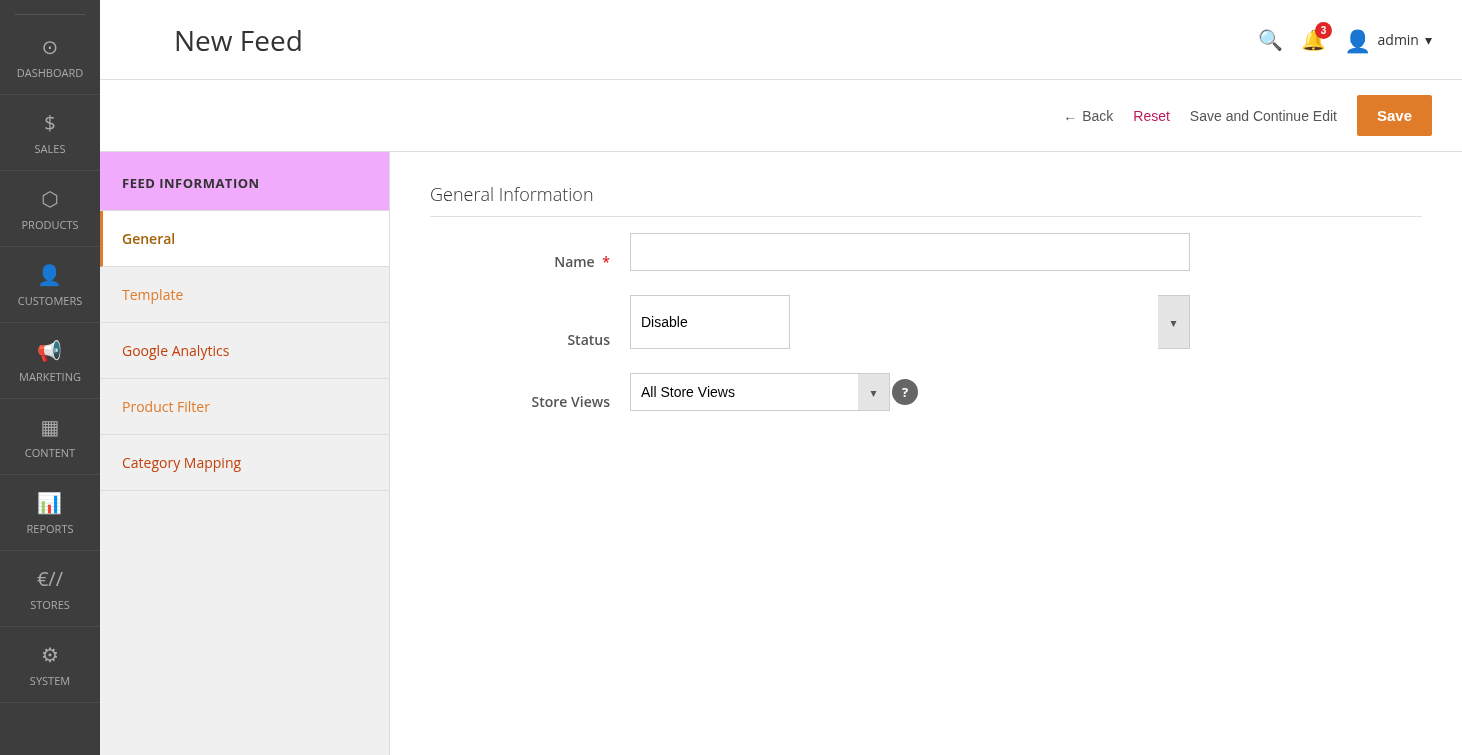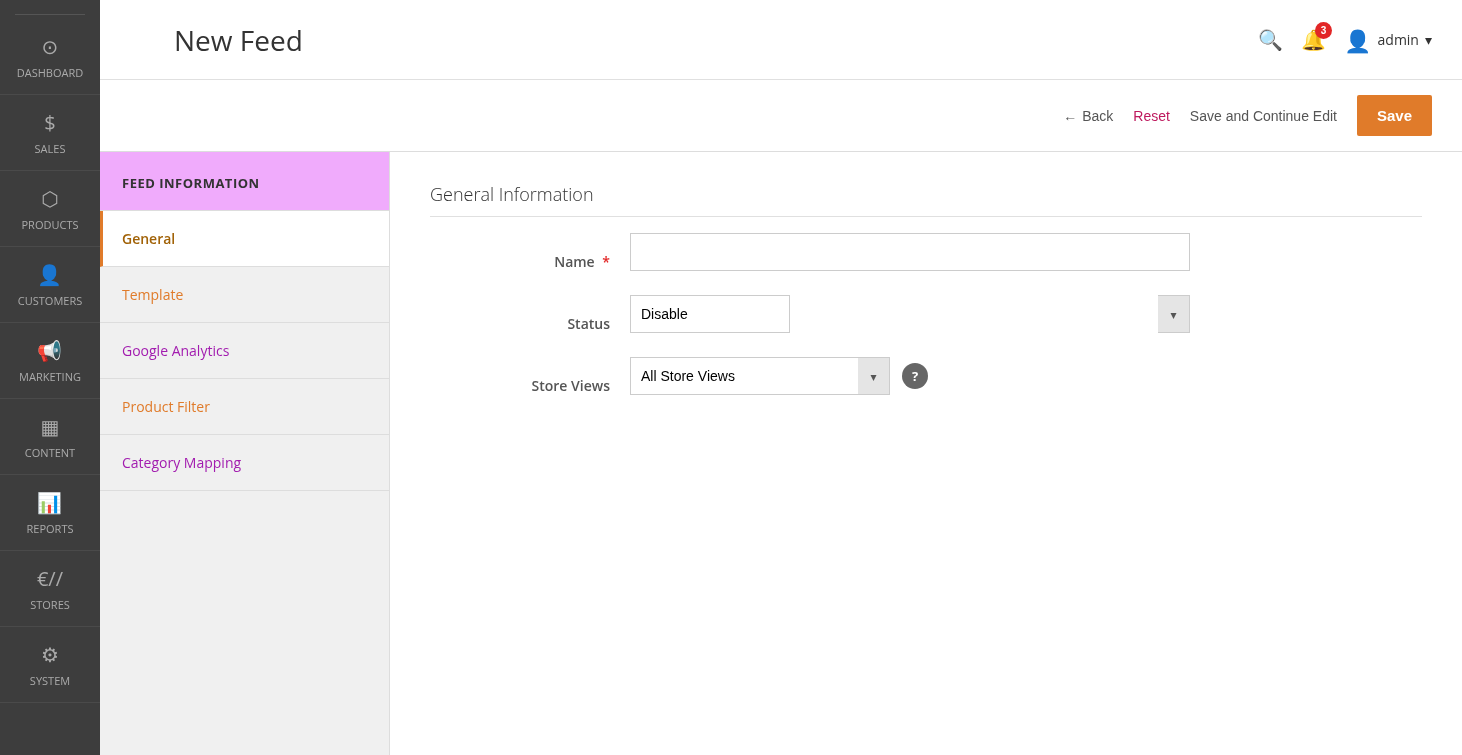--- a/index.html
+++ b/index.html
@@ -176,21 +176,21 @@
       text-transform: uppercase;
       letter-spacing: 0.5px;
       background: #f0abfc;
       border-bottom: 1px solid #ddd;
     }
     .left-nav-item {
       padding: 18px 22px;
       font-size: 14px;
       cursor: pointer;
       border-bottom: 1px solid #ddd;
-      color: #a21caf;
+      color: #c2410c;
       background: #f0f0f0;
       transition: background 0.15s;
     }
     .left-nav-item.active {
       color: #a16207;
       border-left: 3px solid #e07b2a;
       padding-left: 19px;
       background: #fff;
       font-weight: 600;
     }
@@ -248,21 +248,21 @@
       display: flex;
       align-items: center;
       position: relative;
     }
     .status-select {
       appearance: none;
       border: 1px solid #ccc;
       padding: 8px 32px 8px 10px;
       font-size: 14px;
       background: #fff;
-      height: 38px;
+      height: 54px;
       cursor: pointer;
       min-width: 160px;
     }
     .select-arrow {
       position: absolute;
       right: 0;
       top: 0;
       bottom: 0;
       width: 32px;
       background: #e5e5e5;
@@ -271,21 +271,21 @@
       display: flex;
       align-items: center;
       justify-content: center;
       pointer-events: none;
       font-size: 12px;
       color: #555;
     }
     .store-select-wrap {
       display: flex;
       align-items: center;
-      gap: 12px;
+      gap: 2px;
     }
     .store-select {
       appearance: none;
       border: 1px solid #ccc;
       padding: 8px 36px 8px 10px;
       font-size: 14px;
       background: #fff;
       height: 38px;
       cursor: pointer;
       min-width: 260px;

